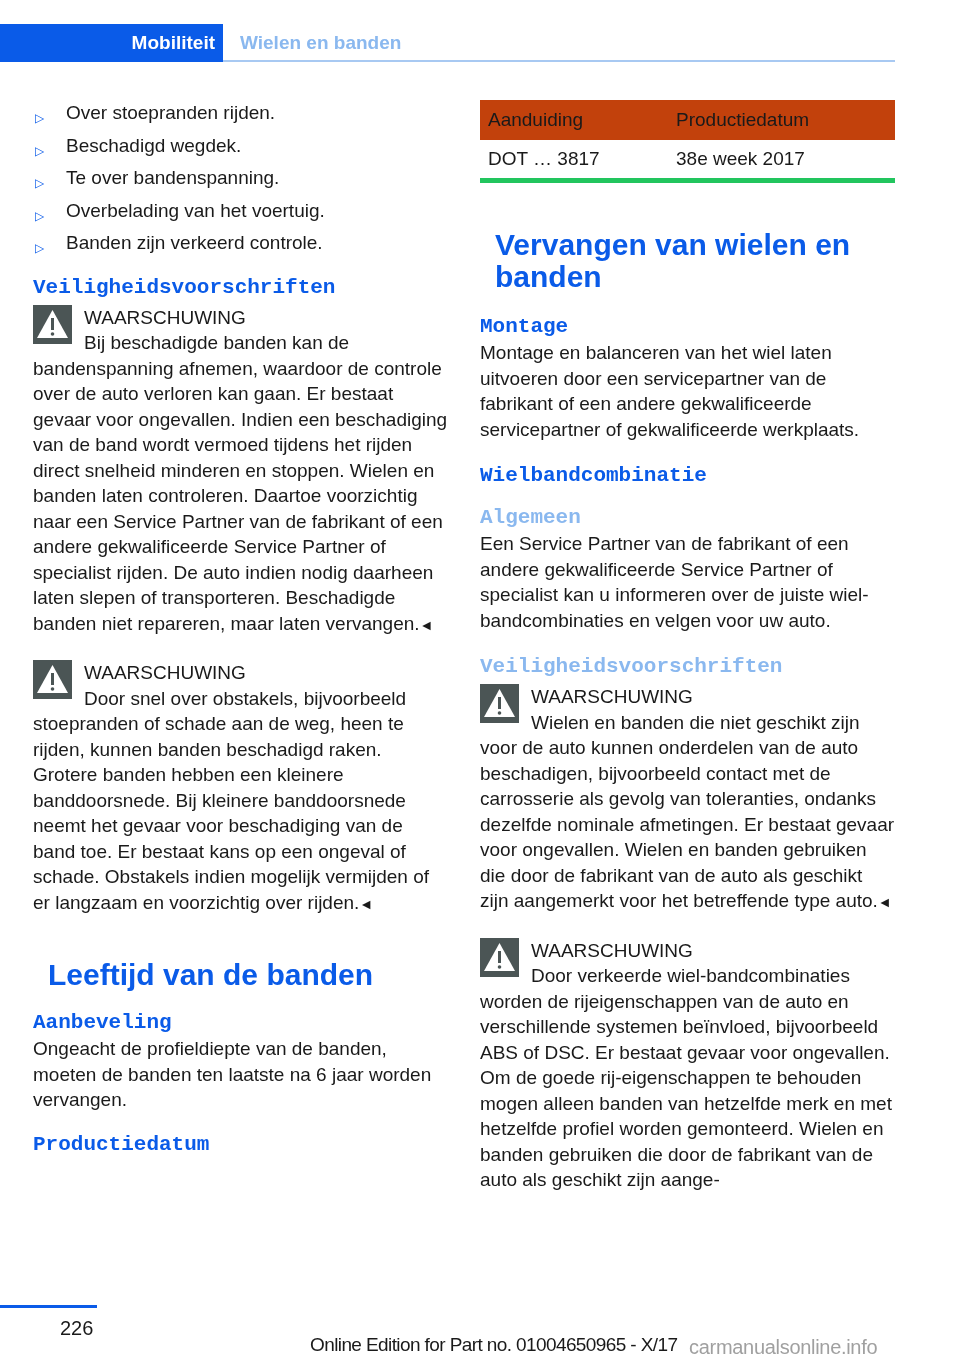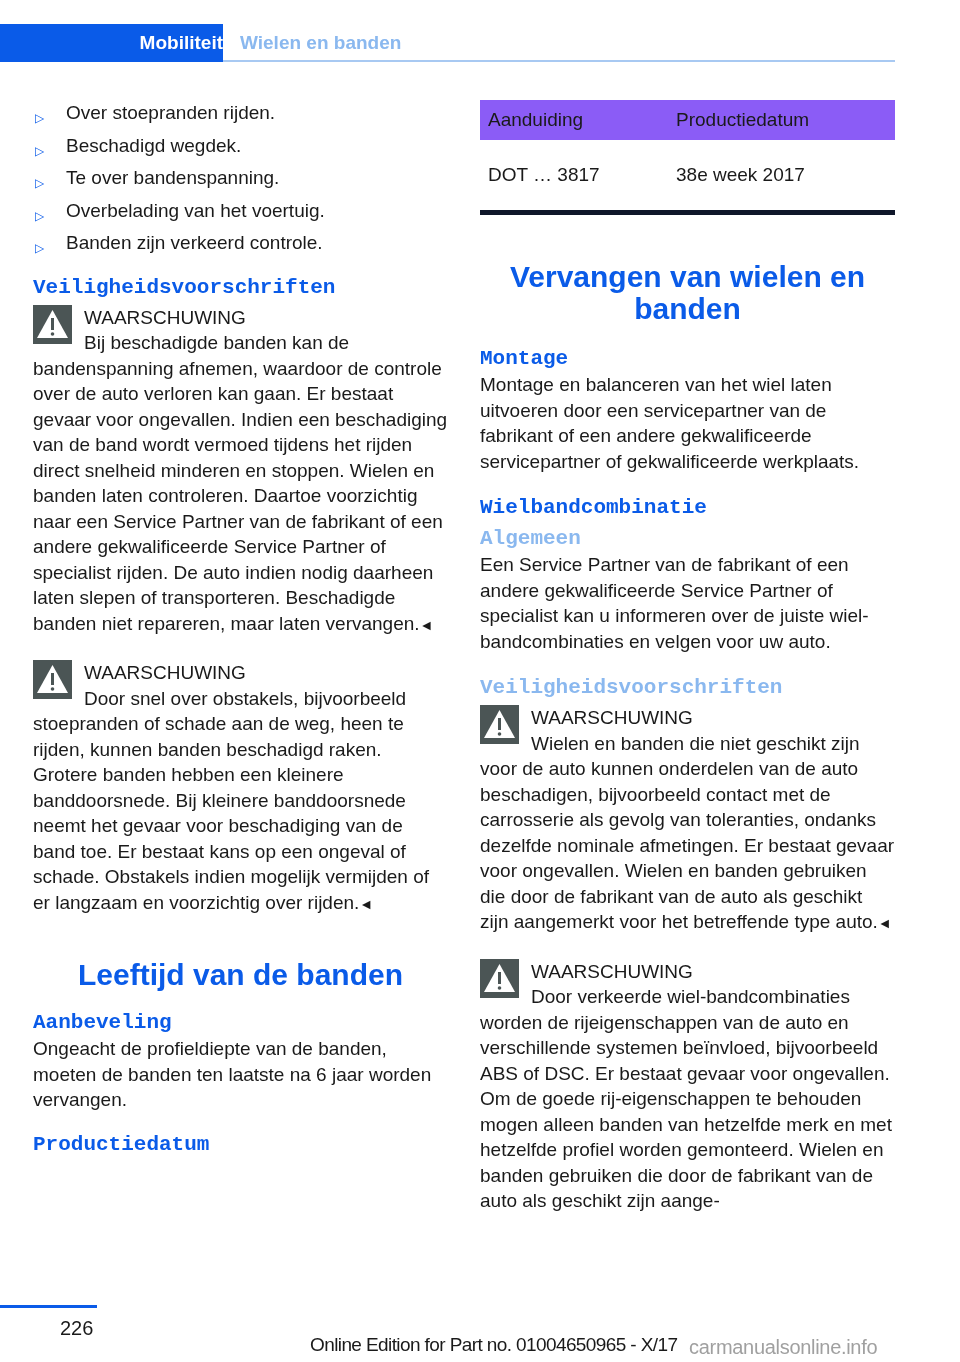--- a/index.html
+++ b/index.html
@@ -1,43 +1,43 @@
 <!DOCTYPE html>
 <html><head>
 <meta charset="utf-8">
 <style>
   html, body { margin:0; padding:0; background:#ffffff; }
   body { width:960px; height:1362px; position:relative; overflow:hidden;
          font-family:"Liberation Sans", sans-serif; color:#1a1a1a; }
   .header { position:absolute; left:0; top:24px; width:895px; height:38px; }
   .tab-active { position:absolute; left:0; top:0; width:223px; height:38px; background:#0a5be8;
                 color:#fff; font-weight:bold; font-size:19px; text-align:right; box-sizing:border-box;
-                padding-right:0; line-height:38px; }
+                padding-right:8px; line-height:38px; }
   .tab-inactive { position:absolute; left:240px; top:0; height:36px; color:#8ab8ef; font-weight:bold;
                   font-size:19px; line-height:38px; }
   .header-line { position:absolute; left:223px; top:36px; width:672px; height:2px; background:#a8c9f2; }
   .col { position:absolute; top:100px; width:415px; }
   .col-left { left:33px; }
   .col-right { left:480px; }
   p, li { font-size:19px; line-height:25.5px; margin:0; }
   ul.bullets { list-style:none; margin:0; padding:0; }
   ul.bullets li { position:relative; padding-left:33px; margin-bottom:7px; }
   ul.bullets li .bullet { position:absolute; left:2px; top:6px; color:#0a5be8; font-size:12px; }
   .h2 { color:#0a5be8; font-weight:bold; font-size:21px; margin:18px 0 6px 0;font-family:Liberation Mono, monospace; }
   .h2.light { color:#8ab8ef; }
-  .h1 { color:#0a5be8; font-weight:bold; font-size:30px; line-height:32px; margin:15px;text-align:center; }
+  .h1 { color:#0a5be8; font-weight:bold; font-size:30px; line-height:32px; margin:15px; }
   .warn { position:relative; margin-top:6px; }
   .warn .icon { float:left; width:39px; height:39px; background:#4b5555; margin:0 12px 0 0;
                 position:relative; }
   .warn .icon svg { position:absolute; left:3px; top:4px; }
   .warn .title { font-size:19px; line-height:25.5px; padding-top:0; }
   .endmark { font-size:14px; }
   table.dt { width:415px; border-collapse:collapse; font-size:19px; }
-  table.dt th { background:#8b5cf6; text-align:left; font-weight:normal; height:40px; padding:0 8px; }
-  table.dt td { height:38px; padding:16px 8px; border-bottom:5px solid #0f172a; }
+  table.dt th { background:#c2410c; text-align:left; font-weight:normal; height:40px; padding:0 8px; }
+  table.dt td { height:38px; padding:0 8px; border-bottom:5px solid #22c55e; }
   .footer-line { position:absolute; left:0; top:1305px; width:97px; height:3px; background:#0a5be8; }
   .page-num { position:absolute; left:60px; top:1317px; font-size:20px; }
   .edition { position:absolute; left:310px; top:1334px; font-size:19px; letter-spacing:-0.6px; }
   .watermark { position:absolute; left:689px; top:1336px; font-size:20px; color:#a0a0a0; letter-spacing:-0.3px;}
 </style>
 </head>
 <body>
 
 <div class="header">
   <div class="tab-active">Mobiliteit</div>
@@ -99,21 +99,21 @@
         <td>DOT … 3817</td>
         <td>38e week 2017</td>
       </tr>
     </tbody>
   </table>
 
   <div class="h1" style="margin-top:46px;">Vervangen van wielen en banden</div>
   <div class="h2" style="margin-top:22px;margin-bottom:2px;">Montage</div>
   <p>Montage en balanceren van het wiel laten uitvoeren door een servicepartner van de fabrikant of een andere gekwalificeerde servicepartner of gekwalificeerde werkplaats.</p>
   <div class="h2" style="margin-top:22px;">Wielbandcombinatie</div>
-  <div class="h2 light" style="margin-top:8px;margin-bottom:2px;">Algemeen</div>
+  <div class="h2 light" style="margin-top:19px;margin-bottom:2px;">Algemeen</div>
   <p>Een Service Partner van de fabrikant of een andere gekwalificeerde Service Partner of specialist kan u informeren over de juiste wiel-bandcombinaties en velgen voor uw auto.</p>
   <div class="h2 light" style="margin-top:22px;">Veiligheidsvoorschriften</div>
 
   <div class="warn">
     <div class="icon">
       <svg width="33" height="30" viewBox="0 0 33 30">
           <polygon points="16.5,1 32,29 1,29" fill="#fff"></polygon>
           <rect x="15" y="9" width="3" height="12" fill="#4b5555"></rect>
           <circle cx="16.5" cy="25" r="1.8" fill="#4b5555"></circle>
         </svg>

